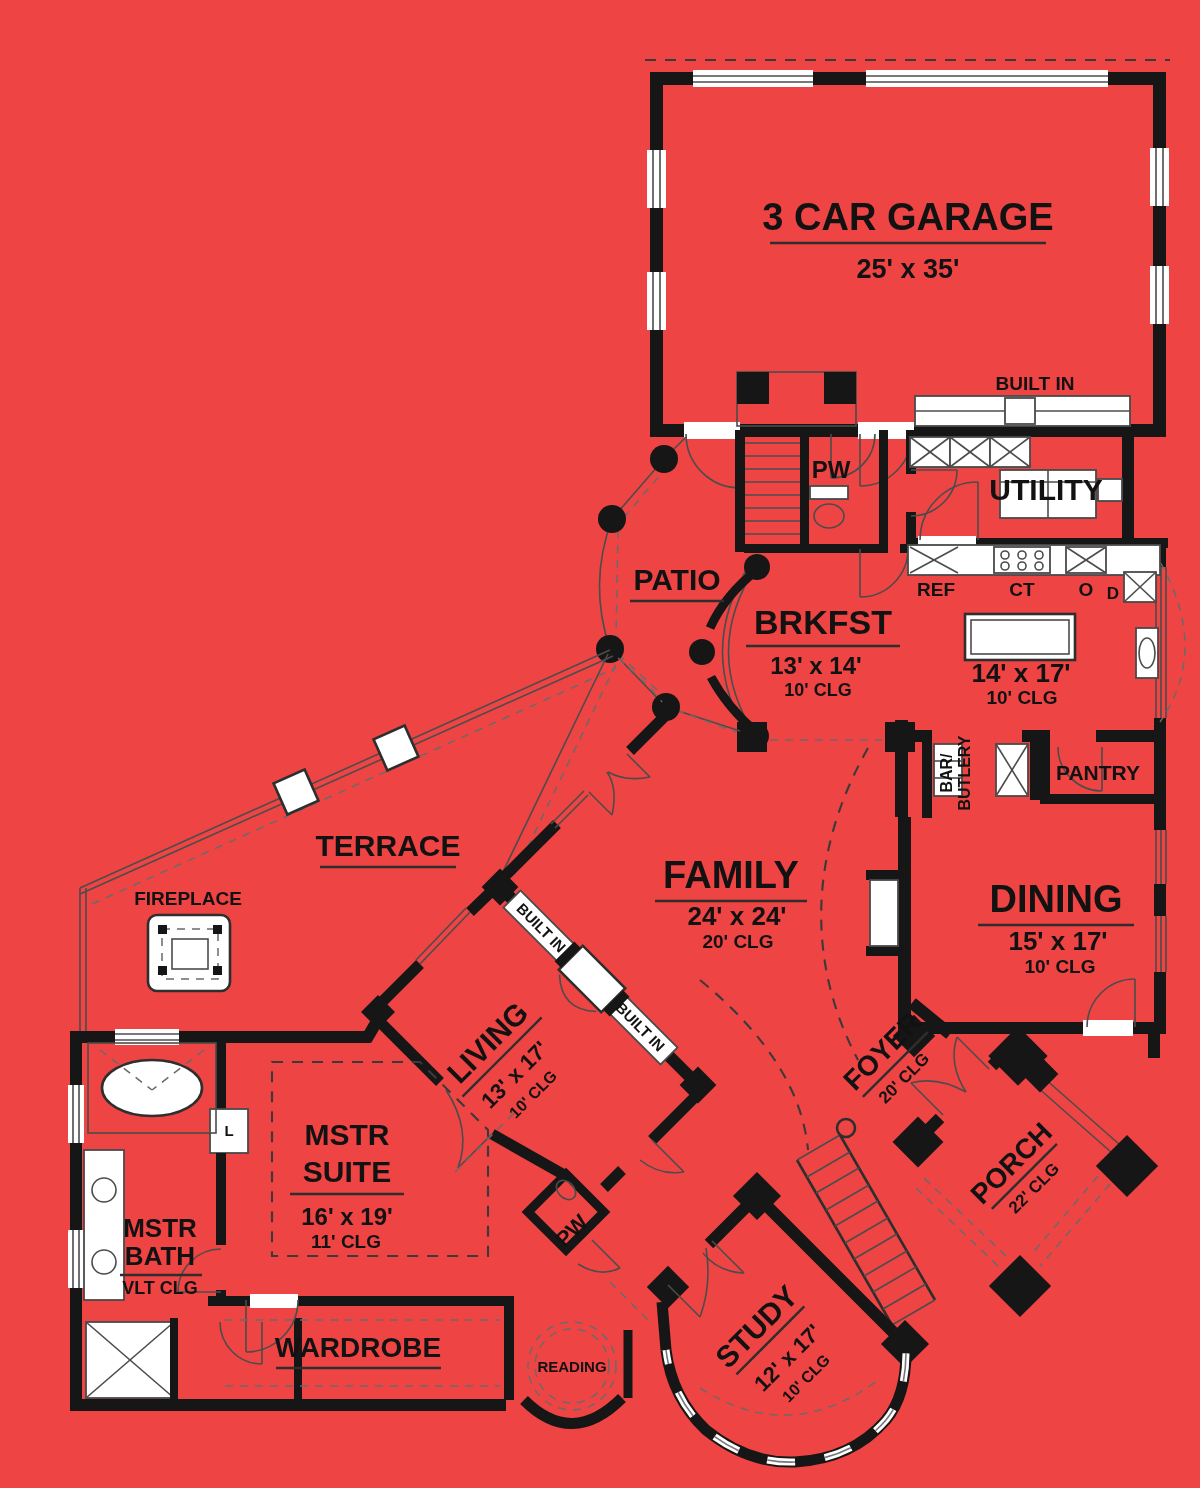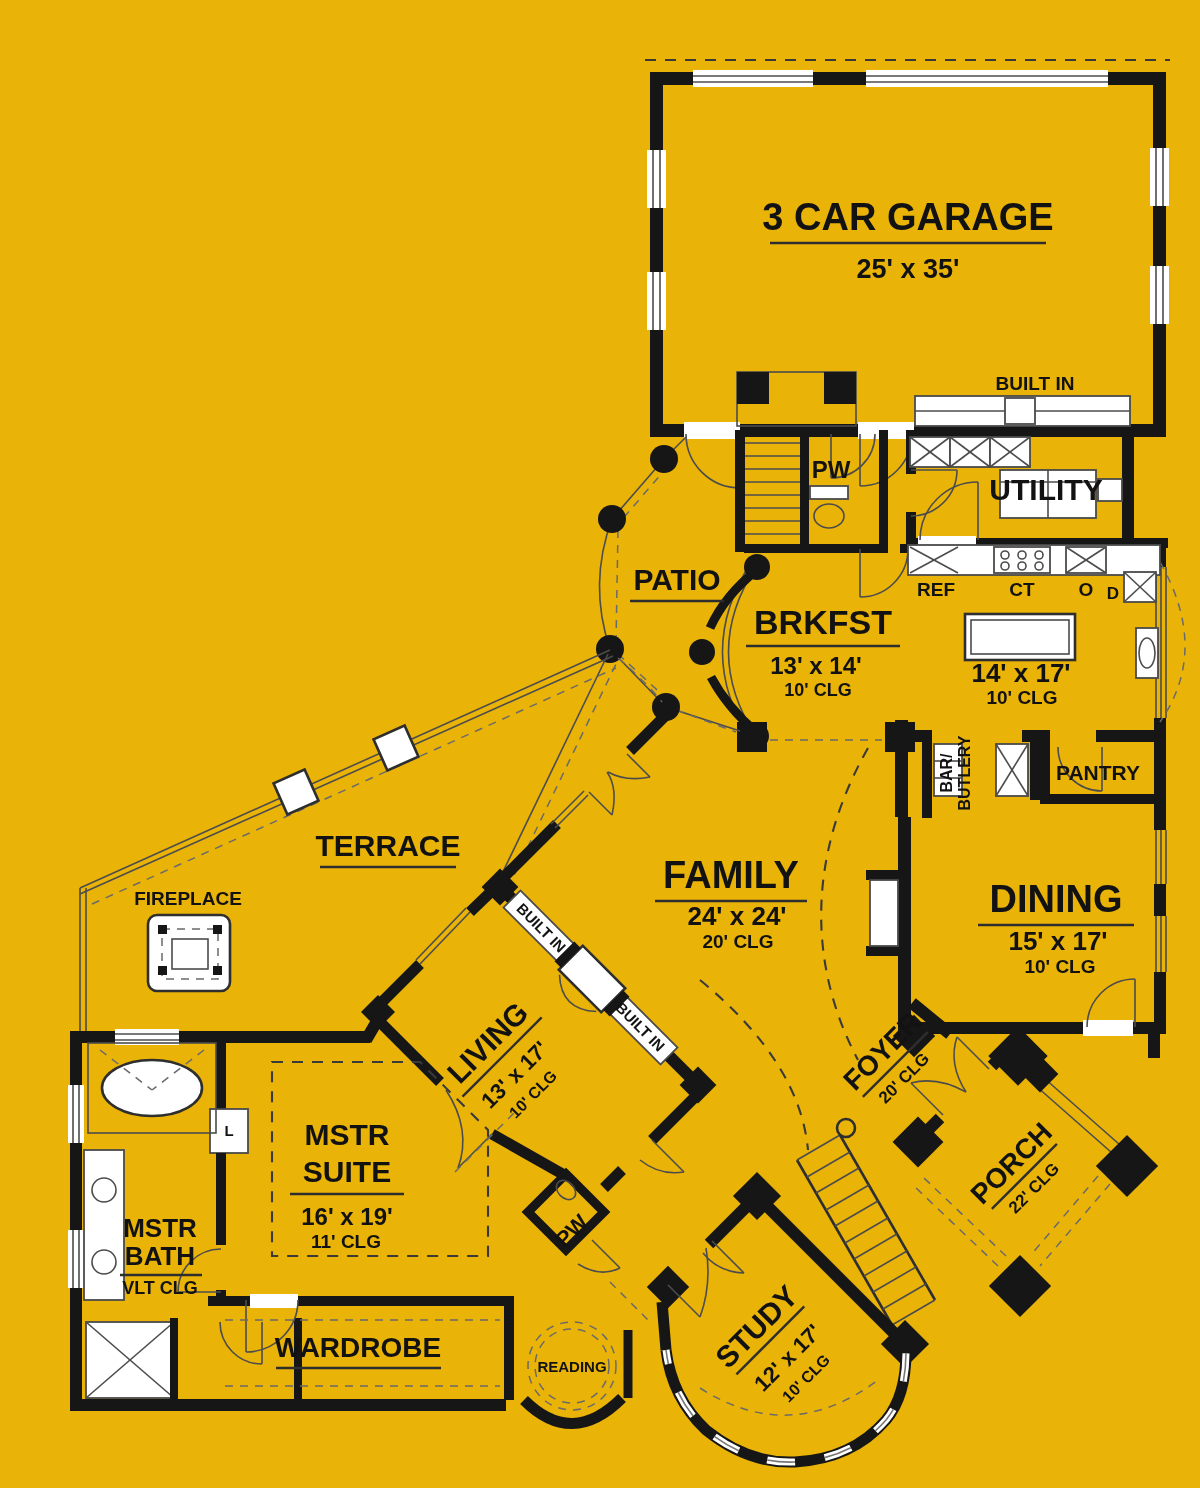--- a/index.html
+++ b/index.html
@@ -1,16 +1,16 @@
 <!DOCTYPE html>
 <html><head>
 <meta charset="utf-8">
 <style>
   html,body{margin:0;padding:0;background:#fff;}
-  #plan-wrap{width:1200px;height:1488px;background:#eab308;position:relative;}
+  #plan-wrap{width:1200px;height:1488px;background:#ef4444;position:relative;}
   svg{display:block;}
   
   .w  {stroke:#161616;stroke-width:11;fill:none;stroke-linecap:butt;}
   .w9 {stroke:#161616;stroke-width:9;fill:none;}
   .w12{stroke:#161616;stroke-width:12;fill:none;}
   .b  {fill:#161616;stroke:none;}
   .f  {fill:#fff;stroke:#4a4a4a;stroke-width:1.8;}
   .f2 {fill:#fff;stroke:#2e2e2e;stroke-width:2.6;}
   .t  {stroke:#4c4c4c;stroke-width:1.6;fill:none;}
   .t2 {stroke:#2e2e2e;stroke-width:2.6;fill:none;}

